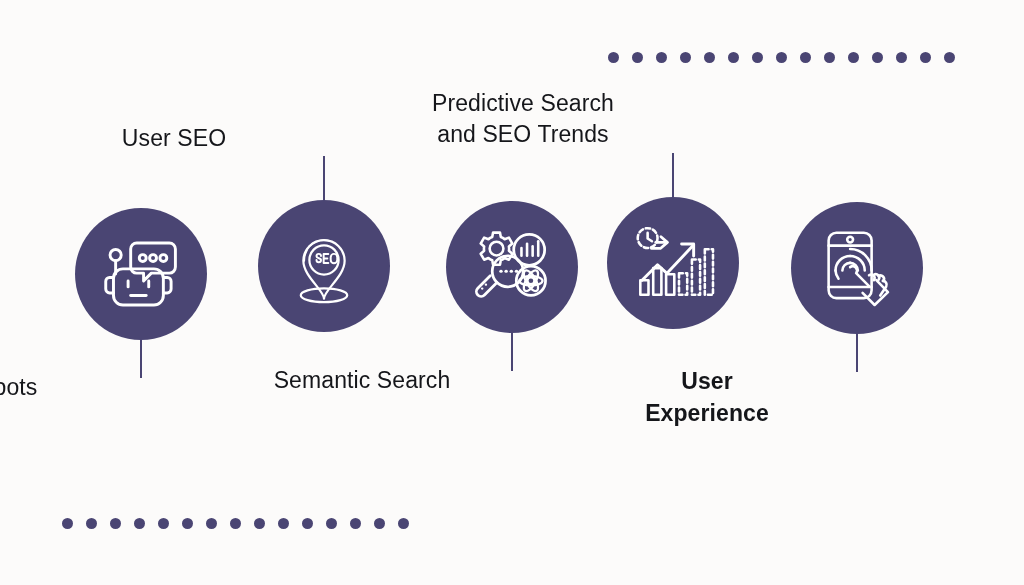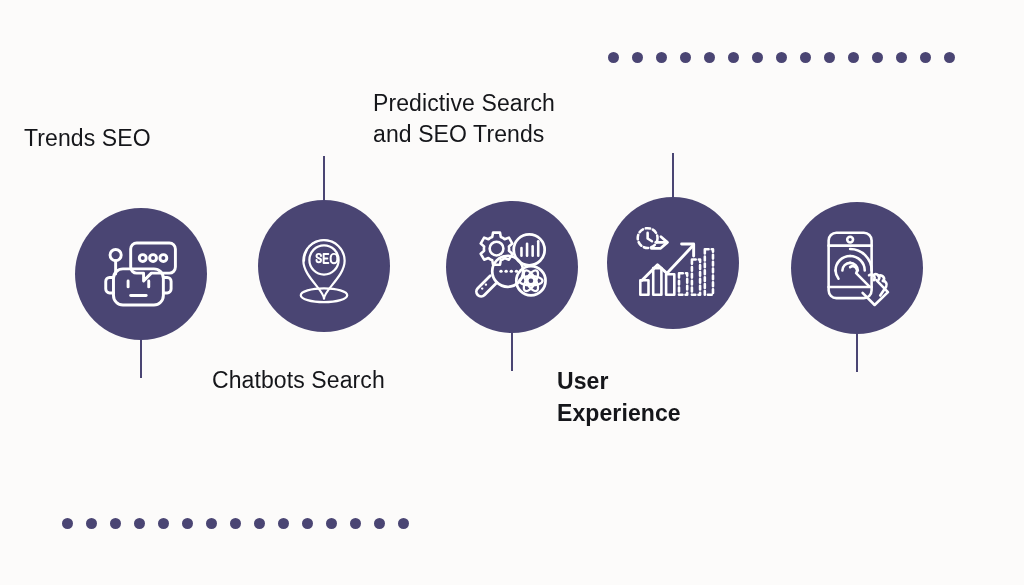--- a/index.html
+++ b/index.html
@@ -64,21 +64,21 @@
   }
   .connector.down { top: 66px; }
   .connector.up   { bottom: 66px; }
 
   .label {
     position: absolute;
     color: #15161A;
     font-size: 23px;
     line-height: 1.35;
     font-weight: 500;
-    text-align: left;
+    text-align: center;
     white-space: pre-line;
     letter-spacing: 0.1px;
     transform: translateX(-50%);
     width: 300px;
     left: -150px;
     box-sizing: border-box;
   }
   .label.below { }
   .label.above { }
 
@@ -186,21 +186,21 @@
 
         <path d="M33 27 a24 24 0 0 1 24 -6" stroke-width="2.1"></path>
         <path d="M27 44 a23 23 0 0 1 3 -12" stroke-width="2.1"></path>
 
         <path d="M46.5 38.5 a2.6 2.6 0 0 0 -5.2 0 c0 3.6 5.2 1.2 5.2 4.6 a2.6 2.6 0 0 1 -5.2 0" stroke-width="2.3"></path>
         <path d="M55 36 h-5.4 v10.5 H55 M49.6 41.3 h4.3" stroke-width="2.3"></path>
         <rect x="57.8" y="35.9" width="7.6" height="10.8" rx="3.8" stroke-width="2.3"></rect>
       </svg>
     </div>
     <div class="connector up"></div>
-    <div class="label above">Trends SEO</div>
+    <div class="label above">User SEO</div>
   </div>
 
   <div class="node" id="node-3">
     <div class="circle">
       <svg viewBox="0 0 100 100" fill="none" stroke="#FFFFFF" stroke-width="3.2" stroke-linecap="round" stroke-linejoin="round">
 
         <g stroke-width="3.0">
           <path d="M28 10 h8 l1 5.2 a14 14 0 0 1 4.4 2.6 l5-2 4 6.9 -4 3.4 a14 14 0 0 1 0 5.1 l4 3.4 -4 6.9 -5 -2 a14 14 0 0 1 -4.4 2.6 L36 47.3 h-8 l-1 -5.2 a14 14 0 0 1 -4.4 -2.6 l-5 2 -4 -6.9 4 -3.4 a14 14 0 0 1 0 -5.1 l-4 -3.4 4 -6.9 5 2 A14 14 0 0 1 27 15.2 Z"></path>
           <circle cx="32" cy="28.6" r="8"></circle>
         </g>
@@ -230,21 +230,21 @@
         </g>
 
         <path d="M32.5 68 L 18 82.5 a5.5 5.5 0 0 1 -7.8 -7.8 L 24.7 60.2" stroke-width="3.2"></path>
         <g stroke-width="2.6" stroke-linecap="round">
           <path d="M19.5 70.5 h0.3"></path>
           <path d="M15.2 75.1 h0.3"></path>
         </g>
       </svg>
     </div>
     <div class="connector down"></div>
-    <div class="label below">Chatbots Search</div>
+    <div class="label below">Semantic Search</div>
   </div>
 
   <div class="node" id="node-4">
     <div class="circle">
       <svg viewBox="0 0 100 100" fill="none" stroke="#FFFFFF" stroke-width="3.2" stroke-linecap="round" stroke-linejoin="round">
 
         <g stroke-width="3.0">
           <circle cx="20.5" cy="21" r="11.5" stroke-dasharray="5.2 3.4"></circle>
           <path d="M20.5 15 v6.5 l5 3.2"></path>
         </g>

